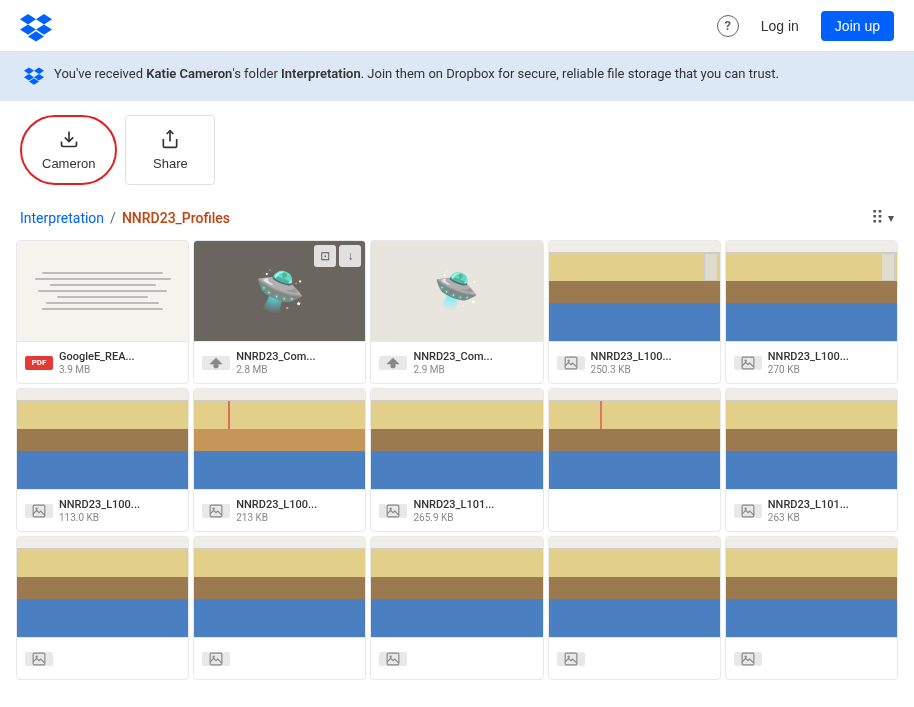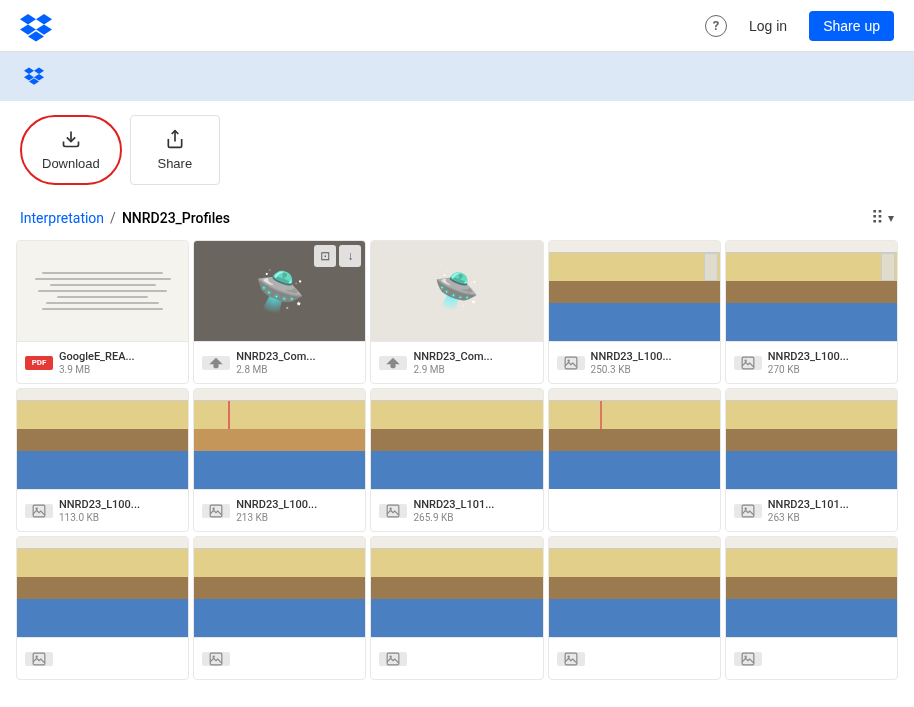--- a/index.html
+++ b/index.html
@@ -25,21 +25,21 @@
     .toolbar { display: flex; align-items: center; gap: 8px; padding: 14px 20px; }
     .tool-btn { display: flex; flex-direction: column; align-items: center; justify-content: center; gap: 4px; padding: 10px 20px; border: 1px solid #e0e0e0; border-radius: 4px; background: #fff; cursor: pointer; font-size: 13px; color: #333; min-width: 90px; height: 70px; }
     .tool-btn.primary { background: #0061ff; color: #fff; border-color: #0061ff; }
     .tool-btn-icon { font-size: 20px; line-height: 1; }
     .tool-btn.download-highlighted { border: 2.5px solid #e02020; border-radius: 50px; position: relative; }
 
     
     .breadcrumb { display: flex; align-items: center; padding: 8px 20px 12px 20px; gap: 6px; font-size: 14px; }
     .breadcrumb-link { color: #0061ff; text-decoration: none; cursor: pointer; }
     .breadcrumb-sep { color: #666; }
-    .breadcrumb-current { color: #000000; font-weight: 500; }
+    .breadcrumb-current { color: #c2410c; font-weight: 500; }
     .breadcrumb-right { margin-left: auto; display: flex; align-items: center; gap: 4px; cursor: pointer; }
     .grid-icon { font-size: 18px; color: #555; }
     .chevron-icon { font-size: 12px; color: #555; }
 
     
     .file-grid { display: grid; grid-template-columns: repeat(5, 1fr); gap: 4px; padding: 0 16px 16px 16px; }
     .file-card { border: 1px solid #e8e8e8; border-radius: 4px; overflow: hidden; cursor: pointer; background: #fff; }
     .file-thumb { height: 100px; background: #f5f3ee; display: flex; align-items: center; justify-content: center; position: relative; overflow: hidden; }
     .file-thumb.dark { background: #6b6560; }
     .file-info { display: flex; align-items: center; gap: 6px; padding: 6px 8px; border-top: 1px solid #e8e8e8; min-height: 42px; }
@@ -66,48 +66,51 @@
       <path d="M0 24.5L10 18L20 24.5L10 31L0 24.5Z" fill="#0061FF"></path>
       <path d="M40 24.5L30 18L20 24.5L30 31L40 24.5Z" fill="#0061FF"></path>
       <path d="M10 33L20 26.5L30 33L20 39.5L10 33Z" fill="#0061FF"></path>
     </svg>
   </div>
   <div class="header-right">
     <div class="help-icon">
       <span>?</span>
     </div>
     <button class="btn-login">Log in</button>
-    <button class="btn-signup">Share up</button>
+    <button class="btn-signup">Join up</button>
   </div>
 </header>
 
 <div class="banner">
   <div class="banner-icon">
     <svg width="20" height="20" viewBox="0 0 40 40" fill="none" xmlns="http://www.w3.org/2000/svg">
       <path d="M10 5L20 11.5L10 18L0 11.5L10 5Z" fill="#0061FF"></path>
       <path d="M30 5L40 11.5L30 18L20 11.5L30 5Z" fill="#0061FF"></path>
       <path d="M0 24.5L10 18L20 24.5L10 31L0 24.5Z" fill="#0061FF"></path>
       <path d="M40 24.5L30 18L20 24.5L30 31L40 24.5Z" fill="#0061FF"></path>
       <path d="M10 33L20 26.5L30 33L20 39.5L10 33Z" fill="#0061FF"></path>
     </svg>
   </div>
   <div>
+    <div class="banner-text">
+      <span>You've received </span><strong>Katie Cameron</strong><span>'s folder </span><strong>Interpretation</strong><span>. Join them on Dropbox for secure, reliable file storage that you can trust.</span>
+    </div>
   </div>
 </div>
 
 <div class="toolbar">
   <button class="tool-btn download-highlighted">
     <span class="tool-btn-icon">
       <svg width="20" height="20" viewBox="0 0 24 24" fill="none" stroke="#333" stroke-width="2">
         <path d="M21 15v4a2 2 0 0 1-2 2H5a2 2 0 0 1-2-2v-4"></path>
         <polyline points="7 10 12 15 17 10"></polyline>
         <line x1="12" y1="15" x2="12" y2="3"></line>
       </svg>
     </span>
-    <span>Download</span>
+    <span>Cameron</span>
   </button>
   <button class="tool-btn">
     <span class="tool-btn-icon">
       <svg width="20" height="20" viewBox="0 0 24 24" fill="none" stroke="#333" stroke-width="2">
         <path d="M4 12v8a2 2 0 0 0 2 2h12a2 2 0 0 0 2-2v-8"></path>
         <polyline points="16 6 12 2 8 6"></polyline>
         <line x1="12" y1="2" x2="12" y2="15"></line>
       </svg>
     </span>
     <span>Share</span>

